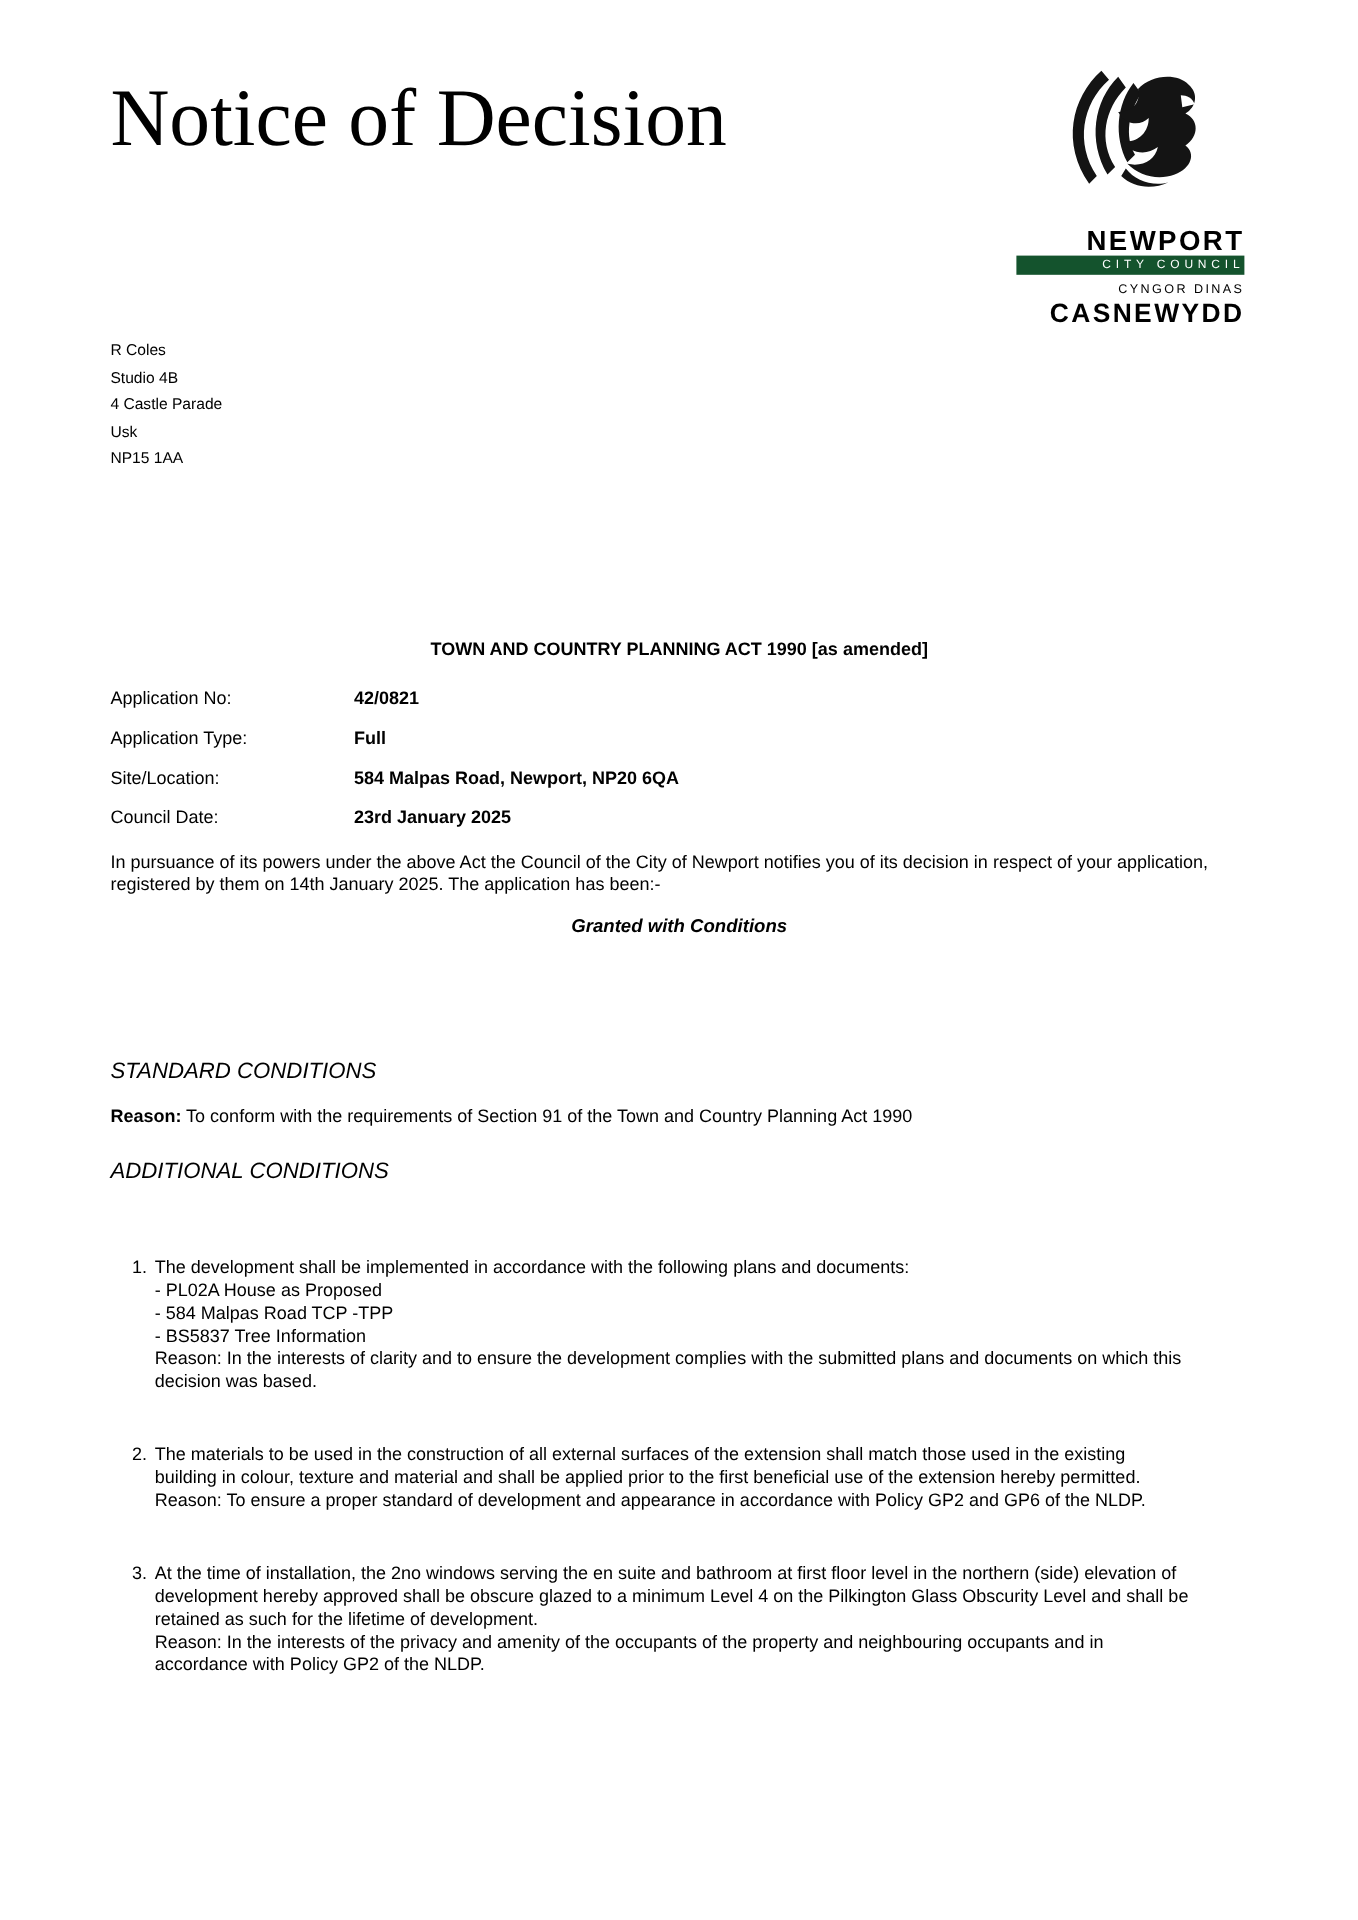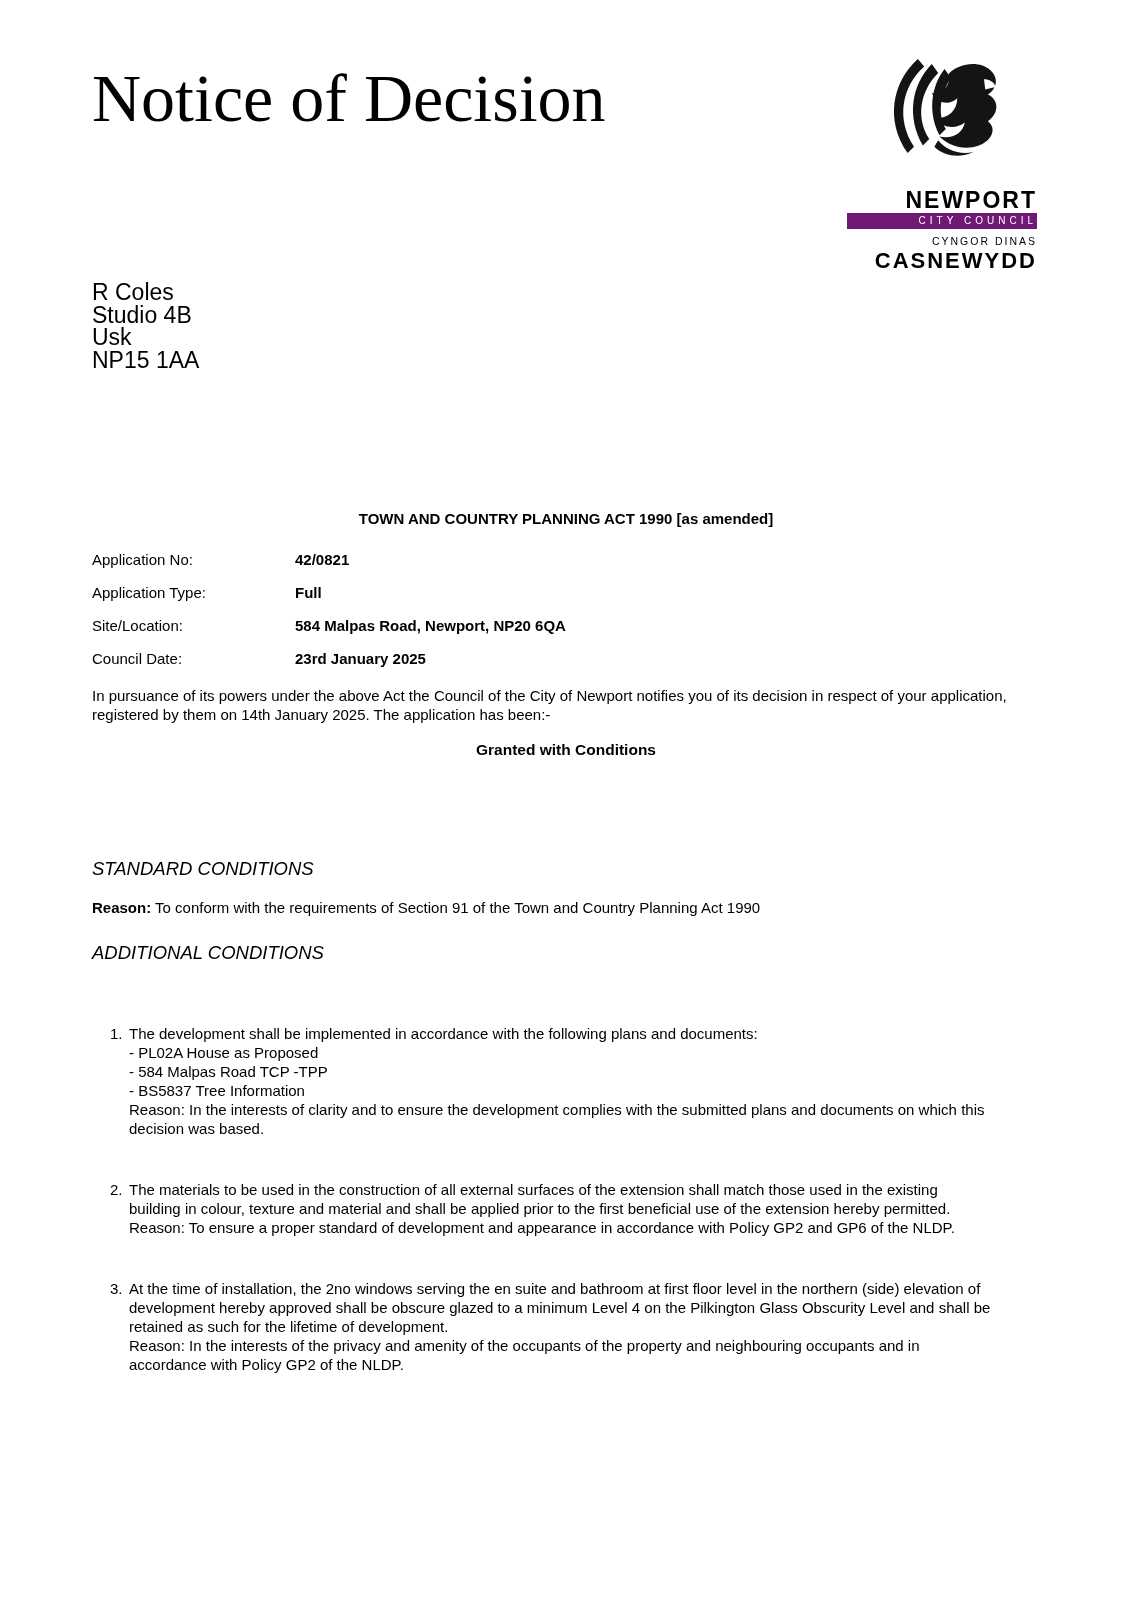--- a/index.html
+++ b/index.html
@@ -40,21 +40,21 @@
     margin-right: 3px;
   }
   .crest { display: block; margin: 0 auto 4px auto; }
   .logo-newport {
     font-weight: bold;
     font-size: 23px;
     letter-spacing: 2px;
     line-height: 24px;
   }
   .logo-citycouncil {
-    background: #701a75;
+    background: #14532d;
     color: #ffffff;
     font-size: 10px;
     letter-spacing: 4px;
     line-height: 14px;
     padding: 1px 0;
     margin-top: 1px;
   }
   .logo-cyngor {
     font-size: 10.5px;
     letter-spacing: 2px;
@@ -62,39 +62,40 @@
     margin-top: 5px;
   }
   .logo-casnewydd {
     font-weight: bold;
     font-size: 22px;
     letter-spacing: 2px;
     line-height: 24px;
   }
 
   
-  .address { margin-top: 8px; font-size: 23px; line-height: 22.5px; }
+  .address { margin-top: 8px; font-size: 13px; line-height: 22.5px; }
 
   
   .act-heading { margin-top: 138px; font-weight: bold; font-size: 15px; text-align: center; }
 
   
   .fields { margin-top: 22px; }
   .field-row { display: flex; margin-bottom: 14px; }
   .field-label { width: 203px; flex-shrink: 0; }
   .field-value { font-weight: bold; width: 712px; }
 
   
   .pursuance { margin-top: 18px; width: 925px; }
 
   .decision {
     margin-top: 16px;
     text-align: center;
     font-weight: bold;
     font-size: 15.5px;
+    font-style: italic;
   }
 
   
   .section-heading {
     font-style: italic;
     font-size: 18.5px;
     font-weight: normal;
     margin: 0;
   }
   .standard-heading { margin-top: 100px; }
@@ -135,20 +136,21 @@
         <div class="logo-newport">NEWPORT</div>
         <div class="logo-citycouncil">CITY COUNCIL</div>
         <div class="logo-cyngor">CYNGOR DINAS</div>
         <div class="logo-casnewydd">CASNEWYDD</div>
       </div>
     </div>
 
     <div class="address">
       <div>R Coles</div>
       <div>Studio 4B</div>
+      <div>4 Castle Parade</div>
       <div>Usk</div>
       <div>NP15 1AA</div>
     </div>
 
     <div class="act-heading">TOWN AND COUNTRY PLANNING ACT 1990 [as amended]</div>
 
     <div class="fields">
       <div class="field-row">
         <div class="field-label">Application No:</div>
         <div class="field-value">42/0821</div>

